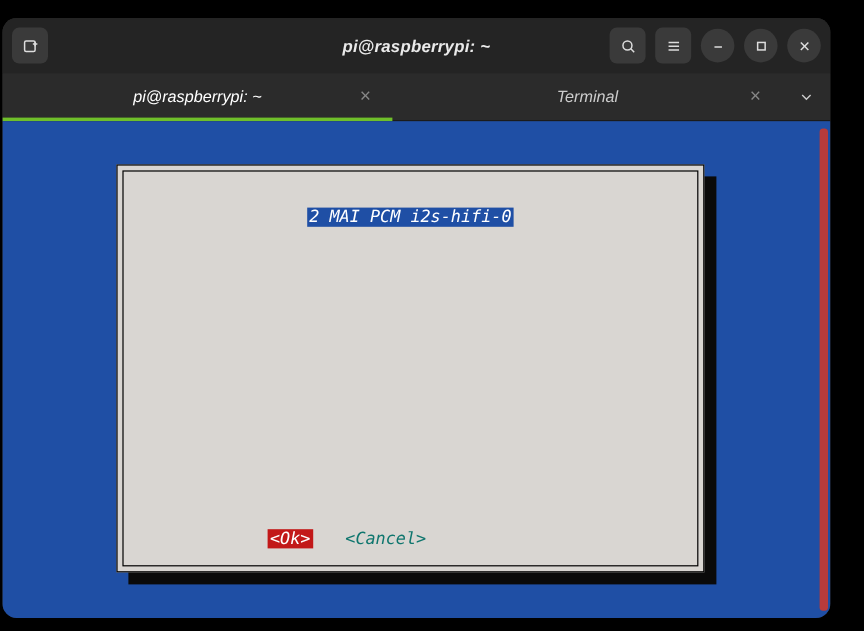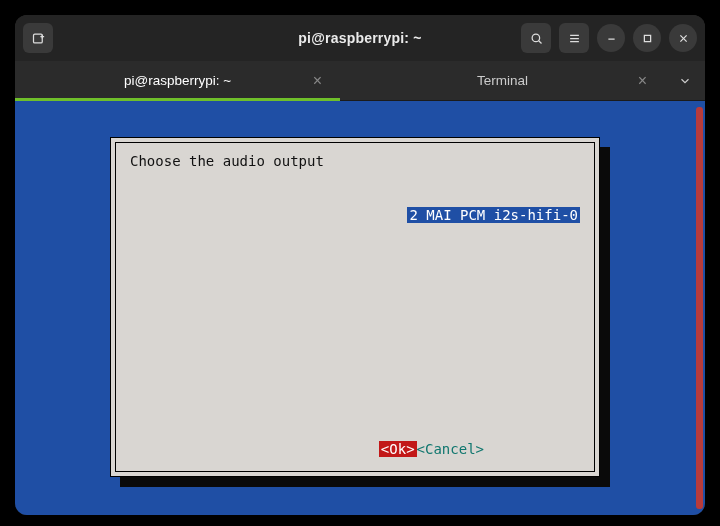--- a/index.html
+++ b/index.html
@@ -8,29 +8,30 @@
     width: 720px;
     height: 526px;
     background: #000;
     font-family: sans-serif;
     overflow: hidden;
   }
 
   
   .window {
     position: absolute;
-    left: 15px;
+    left: 2px;
     top: 15px;
     width: 690px;
     height: 500px;
     background: #2b2b2b;
     border-radius: 12px;
     overflow: hidden;
     display: flex;
     flex-direction: column;
+    font-style: italic;
   }
 
   
   .titlebar {
     height: 46px;
     background: #242424;
     display: flex;
     align-items: center;
     padding: 0 8px;
     color: #eaeaea;
@@ -103,31 +104,32 @@
     border:1px solid #000;
     font-family: "DejaVu Sans Mono","Menlo","Consolas",monospace;
     font-size:14px; color:#111;
   }
   .whip .inner {
     position:absolute; inset:4px;
     border:1px solid #000;
     padding:10px 14px 0 14px;
   }
   .whip .prompt { margin-top:0; }
-  .whip .option-row { text-align:right; margin-top:38px; }
+  .whip .option-row { text-align:center; margin-top:20px; }
   .whip .option {
     display:inline-block;
     background:#1f4fa5; color:#fff;
     padding:0 2px;
     white-space:pre;
   }
   .whip .buttons {
     position:absolute; left:0; right:0; bottom:14px;
-    display:flex; justify-content:flex-end;
+    display:flex; justify-content:flex-start;
     padding:0 110px 0 120px;
+    gap:27px;
   }
   .whip .btn { white-space:pre; }
   .whip .btn.ok { background:#c21818; color:#fff; padding:0 2px; }
   .whip .btn.cancel { color:#0f766e; }
 </style>
 </head>
 <body>
 
 <div class="window">
 
@@ -190,21 +192,20 @@
       </svg>
     </div>
   </div>
 
   <div class="term">
     <div class="scrollbar"></div>
 
     <div class="whip-shadow"></div>
     <div class="whip">
       <div class="inner">
-        <div class="prompt">Choose the audio output</div>
         <div class="option-row">
           <span class="option">2 MAI PCM i2s-hifi-0</span>
         </div>
         <div class="buttons">
           <span class="btn ok">&lt;Ok&gt;</span>
           <span class="btn cancel">&lt;Cancel&gt;</span>
         </div>
       </div>
     </div>
   </div>

